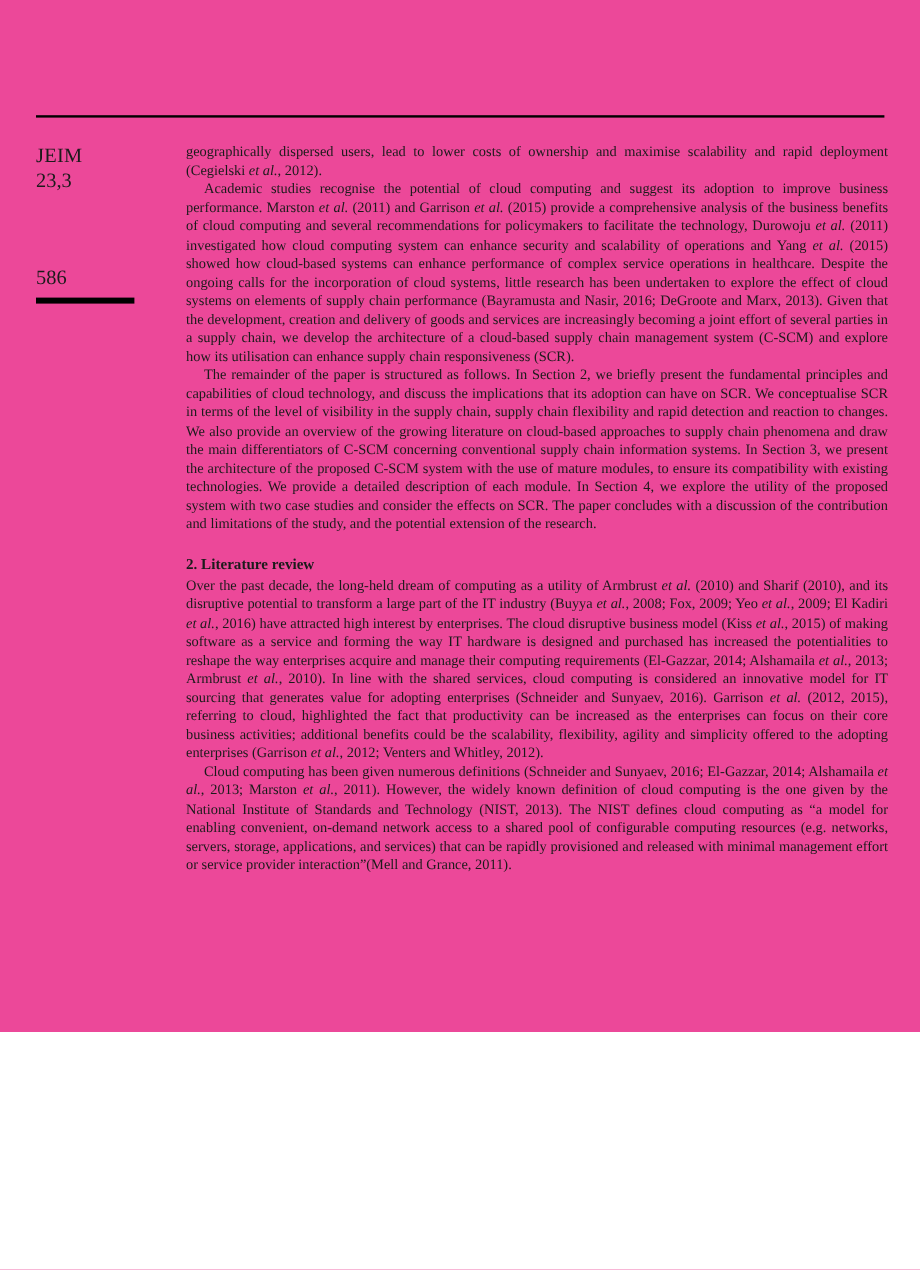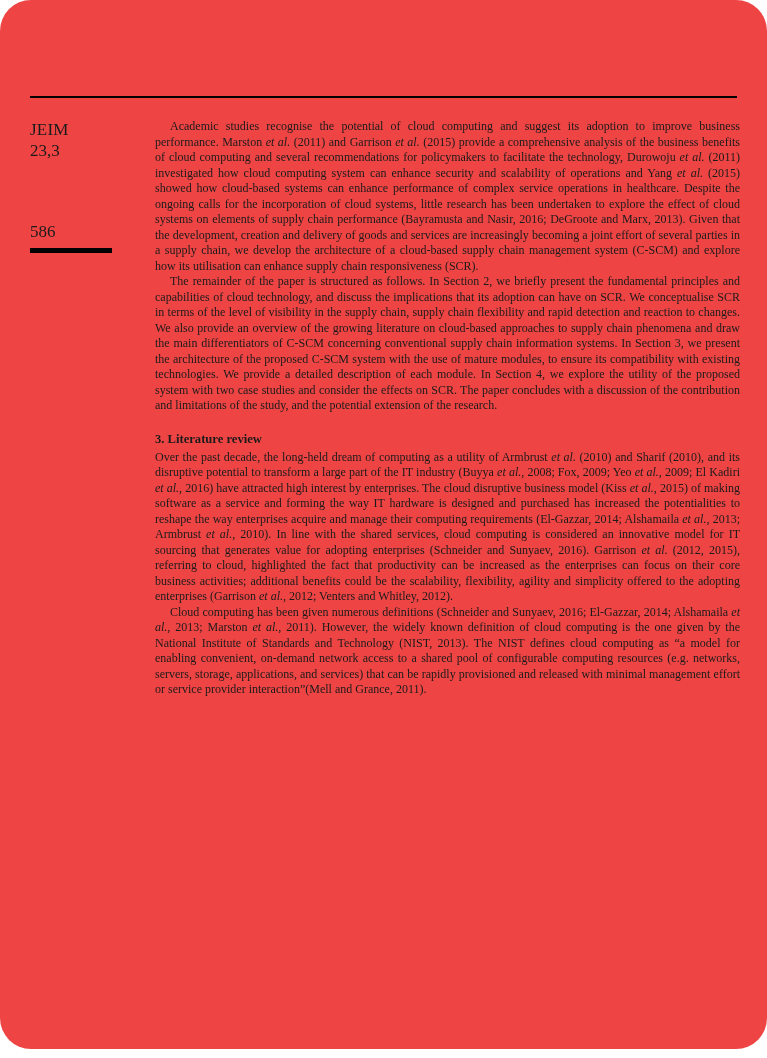--- a/index.html
+++ b/index.html
@@ -1,25 +1,24 @@
 <!DOCTYPE html>
 <html><head>
 <meta charset="utf-8">
 <style>
   * { box-sizing: border-box; }
   html, body { margin: 0; padding: 0; background: #ffffff; }
   .page {
     position: relative;
     width: 767px;
-    height: 1049px;
-    background: #ef4444;
+    height: 860px;
+    background: #ec4899;
     font-family: "Liberation Serif", serif;
     color: #1b1b1b;
     overflow: hidden;
-    border-radius: 31px;
   }
   .top-rule {
     position: absolute;
     left: 30px;
     top: 96px;
     width: 707px;
     height: 2px;
     background: #000000;
   }
   .journal-abbrev {
@@ -83,26 +82,27 @@
   <div class="journal-abbrev">JEIM</div>
 
   <div class="journal-issue">23,3</div>
 
   <div class="page-number">586</div>
 
   <div class="page-number-rule"></div>
 
   <main class="text-col">
 
+    <p class="para">geographically dispersed users, lead to lower costs of ownership and maximise scalability and rapid deployment (Cegielski <em>et al.</em>, 2012).</p>
 
     <p class="para indent">Academic studies recognise the potential of cloud computing and suggest its adoption to improve business performance. Marston <em>et al.</em> (2011) and Garrison <em>et al.</em> (2015) provide a comprehensive analysis of the business benefits of cloud computing and several recommendations for policymakers to facilitate the technology, Durowoju <em>et al.</em> (2011) investigated how cloud computing system can enhance security and scalability of operations and Yang <em>et al.</em> (2015) showed how cloud-based systems can enhance performance of complex service operations in healthcare. Despite the ongoing calls for the incorporation of cloud systems, little research has been undertaken to explore the effect of cloud systems on elements of supply chain performance (Bayramusta and Nasir, 2016; DeGroote and Marx, 2013). Given that the development, creation and delivery of goods and services are increasingly becoming a joint effort of several parties in a supply chain, we develop the architecture of a cloud-based supply chain management system (C-SCM) and explore how its utilisation can enhance supply chain responsiveness (SCR).</p>
 
     <p class="para indent">The remainder of the paper is structured as follows. In Section 2, we briefly present the fundamental principles and capabilities of cloud technology, and discuss the implications that its adoption can have on SCR. We conceptualise SCR in terms of the level of visibility in the supply chain, supply chain flexibility and rapid detection and reaction to changes. We also provide an overview of the growing literature on cloud-based approaches to supply chain phenomena and draw the main differentiators of C-SCM concerning conventional supply chain information systems. In Section 3, we present the architecture of the proposed C-SCM system with the use of mature modules, to ensure its compatibility with existing technologies. We provide a detailed description of each module. In Section 4, we explore the utility of the proposed system with two case studies and consider the effects on SCR. The paper concludes with a discussion of the contribution and limitations of the study, and the potential extension of the research.</p>
 
-    <h2 class="section-heading">3. Literature review</h2>
+    <h2 class="section-heading">2. Literature review</h2>
 
     <p class="para">Over the past decade, the long-held dream of computing as a utility of Armbrust <em>et al.</em> (2010) and Sharif (2010), and its disruptive potential to transform a large part of the IT industry (Buyya <em>et al.</em>, 2008; Fox, 2009; Yeo <em>et al.</em>, 2009; El Kadiri <em>et al.</em>, 2016) have attracted high interest by enterprises. The cloud disruptive business model (Kiss <em>et al.</em>, 2015) of making software as a service and forming the way IT hardware is designed and purchased has increased the potentialities to reshape the way enterprises acquire and manage their computing requirements (El-Gazzar, 2014; Alshamaila <em>et al.</em>, 2013; Armbrust <em>et al.</em>, 2010). In line with the shared services, cloud computing is considered an innovative model for IT sourcing that generates value for adopting enterprises (Schneider and Sunyaev, 2016). Garrison <em>et al.</em> (2012, 2015), referring to cloud, highlighted the fact that productivity can be increased as the enterprises can focus on their core business activities; additional benefits could be the scalability, flexibility, agility and simplicity offered to the adopting enterprises (Garrison <em>et al.</em>, 2012; Venters and Whitley, 2012).</p>
 
     <p class="para indent">Cloud computing has been given numerous definitions (Schneider and Sunyaev, 2016; El-Gazzar, 2014; Alshamaila <em>et al.</em>, 2013; Marston <em>et al.</em>, 2011). However, the widely known definition of cloud computing is the one given by the National Institute of Standards and Technology (NIST, 2013). The NIST defines cloud computing as “a model for enabling convenient, on-demand network access to a shared pool of configurable computing resources (e.g. networks, servers, storage, applications, and services) that can be rapidly provisioned and released with minimal management effort or service provider interaction”(Mell and Grance, 2011).</p>
 
 
   </main>
 
 </div>
 

